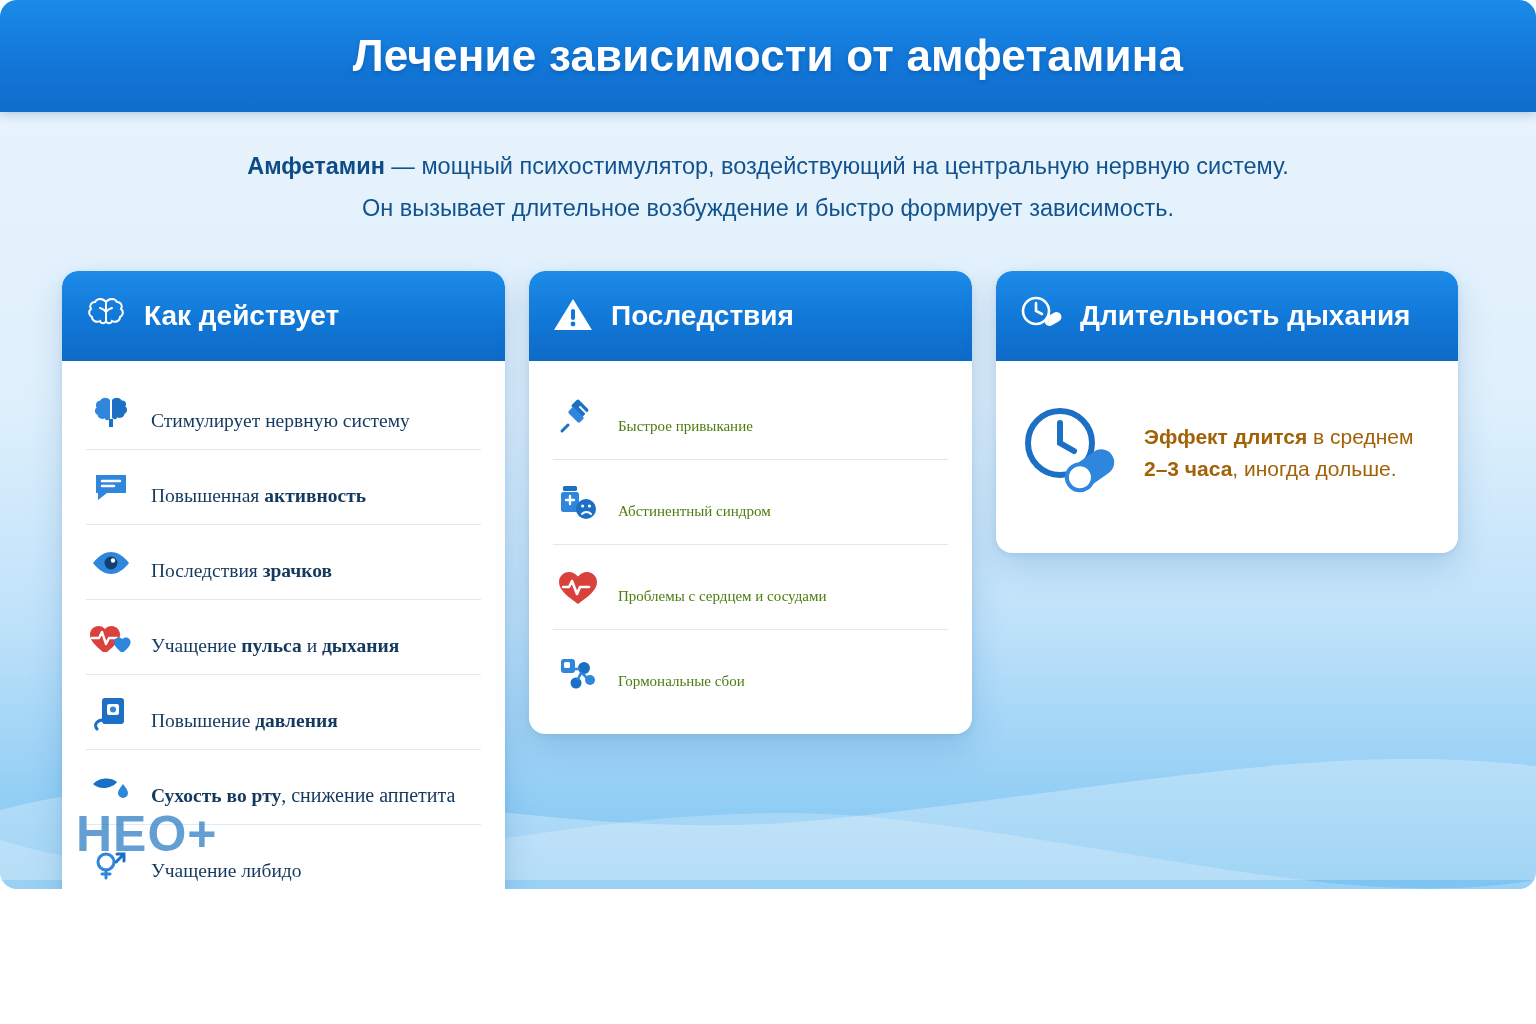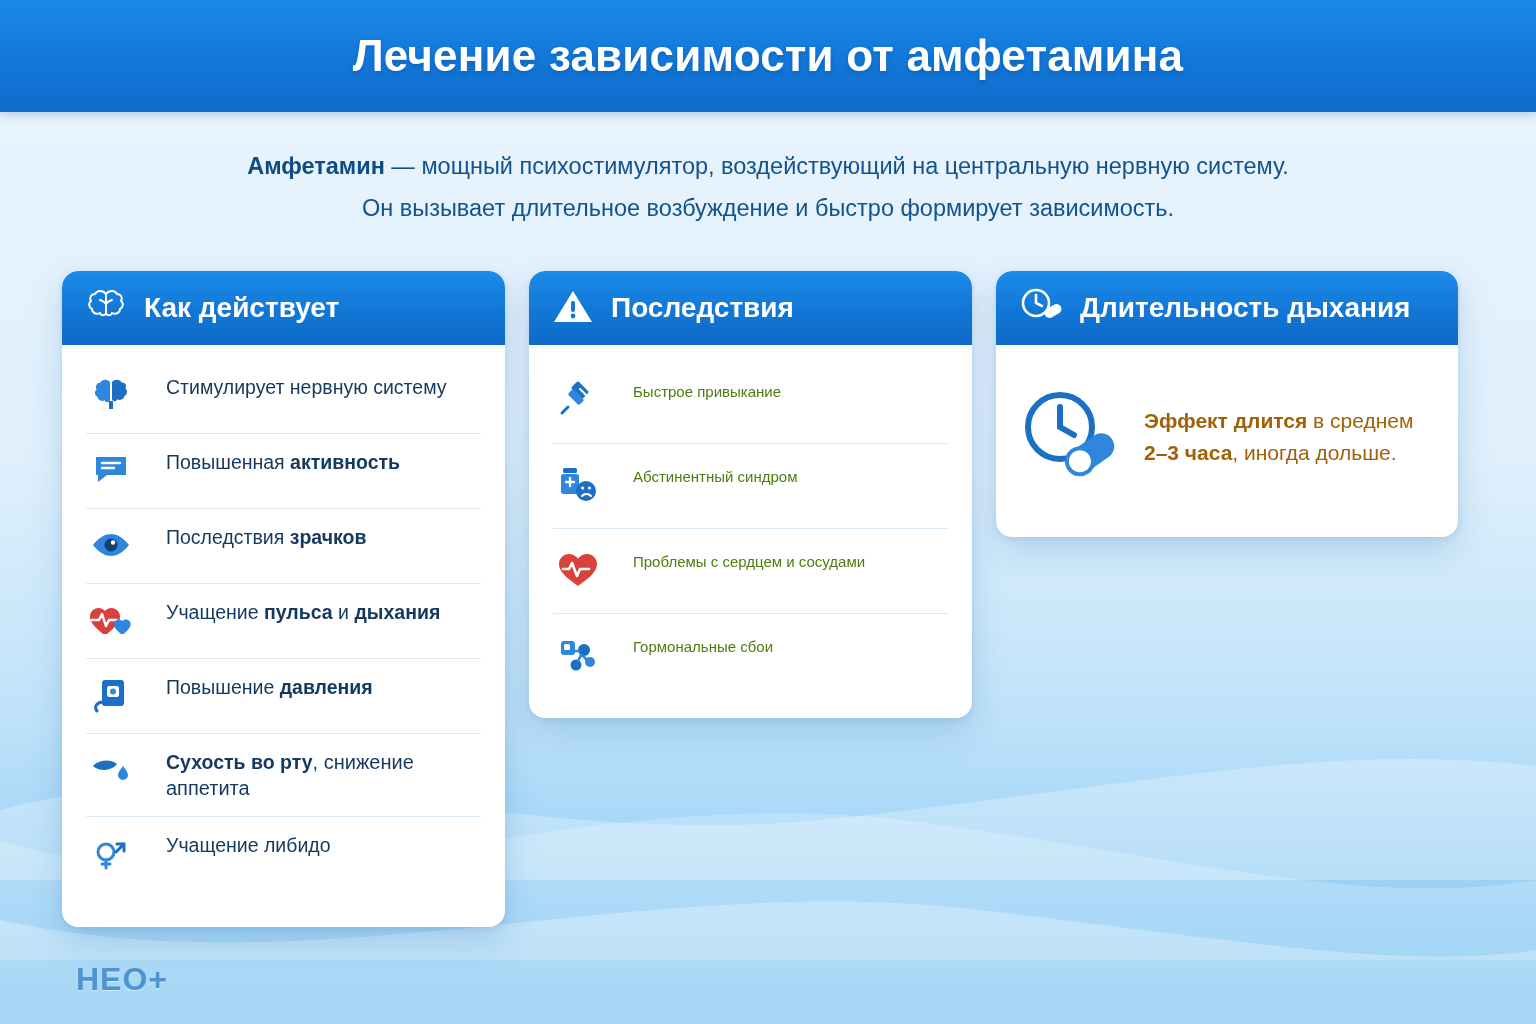--- a/index.html
+++ b/index.html
@@ -9,23 +9,24 @@
   body {
     width: 1536px;
     height: 1024px;
     font-family: "Liberation Sans", sans-serif;
     background: #ffffff;
     overflow: hidden;
   }
   .stage {
     position: relative;
     width: 1536px;
-    height: 1024px;
+    height: 889px;
     background: linear-gradient(180deg, #eaf4fd 0%, #dff0fc 45%, #bfe2fa 70%, #7cc4f2 100%);
     overflow: hidden;
+    border-radius: 17px;
   }
 
   
   .wave {
     position: absolute;
     left: 0;
     width: 1536px;
     pointer-events: none;
   }
   .wave svg { display: block; }
@@ -87,41 +88,42 @@
   .card.col1 { width: 443px; }
   .card.col2 { width: 443px; }
   .card.col3 { width: 462px; }
 
   .card-head {
     height: 74px;
     background: linear-gradient(180deg, #1d8be9 0%, #1177d6 55%, #0e6ac7 100%);
     display: flex;
     align-items: center;
     gap: 16px;
-    padding: 0 22px;
+    padding: 8px 22px;
     border-radius: 16px 16px 0 0;
   }
   .card-head .head-title {
     color: #ffffff;
     font-size: 28px;
     font-weight: bold;
     white-space: nowrap;
   }
   .head-icon { flex: 0 0 auto; display: block; }
 
   .card-body { padding: 14px 24px 20px 24px; }
   .card.col1 .card-body { padding-bottom: 36px; }
 
   .row {
     display: flex;
-    align-items: flex-start;
-    gap: 32px;
+    align-items: flex-end;
+    gap: 17px;
     padding: 15px 2px;
     border-bottom: 1px solid #dceaf6;
     min-height: 44px;
+    font-family: Liberation Serif, serif;
   }
   .row:last-child { border-bottom: none; }
   .row-icon {
     flex: 0 0 46px;
     width: 46px;
     height: 42px;
     display: flex;
     align-items: center;
     justify-content: center;
   }
@@ -146,21 +148,21 @@
     font-size: 21px;
     line-height: 32px;
   }
   .dur-text .b { font-weight: bold; }
 
   
   .logo {
     position: absolute;
     left: 76px;
     bottom: 26px;
-    font-size: 32px;
+    font-size: 50px;
     font-weight: bold;
     letter-spacing: 1px;
     color: #2f7fc4;
     opacity: 0.75;
     text-shadow: 0 1px 0 rgba(255,255,255,0.6);
     user-select: none;
   }
   .logo .plus { color: #2f7fc4; }
 </style>
 </head>

